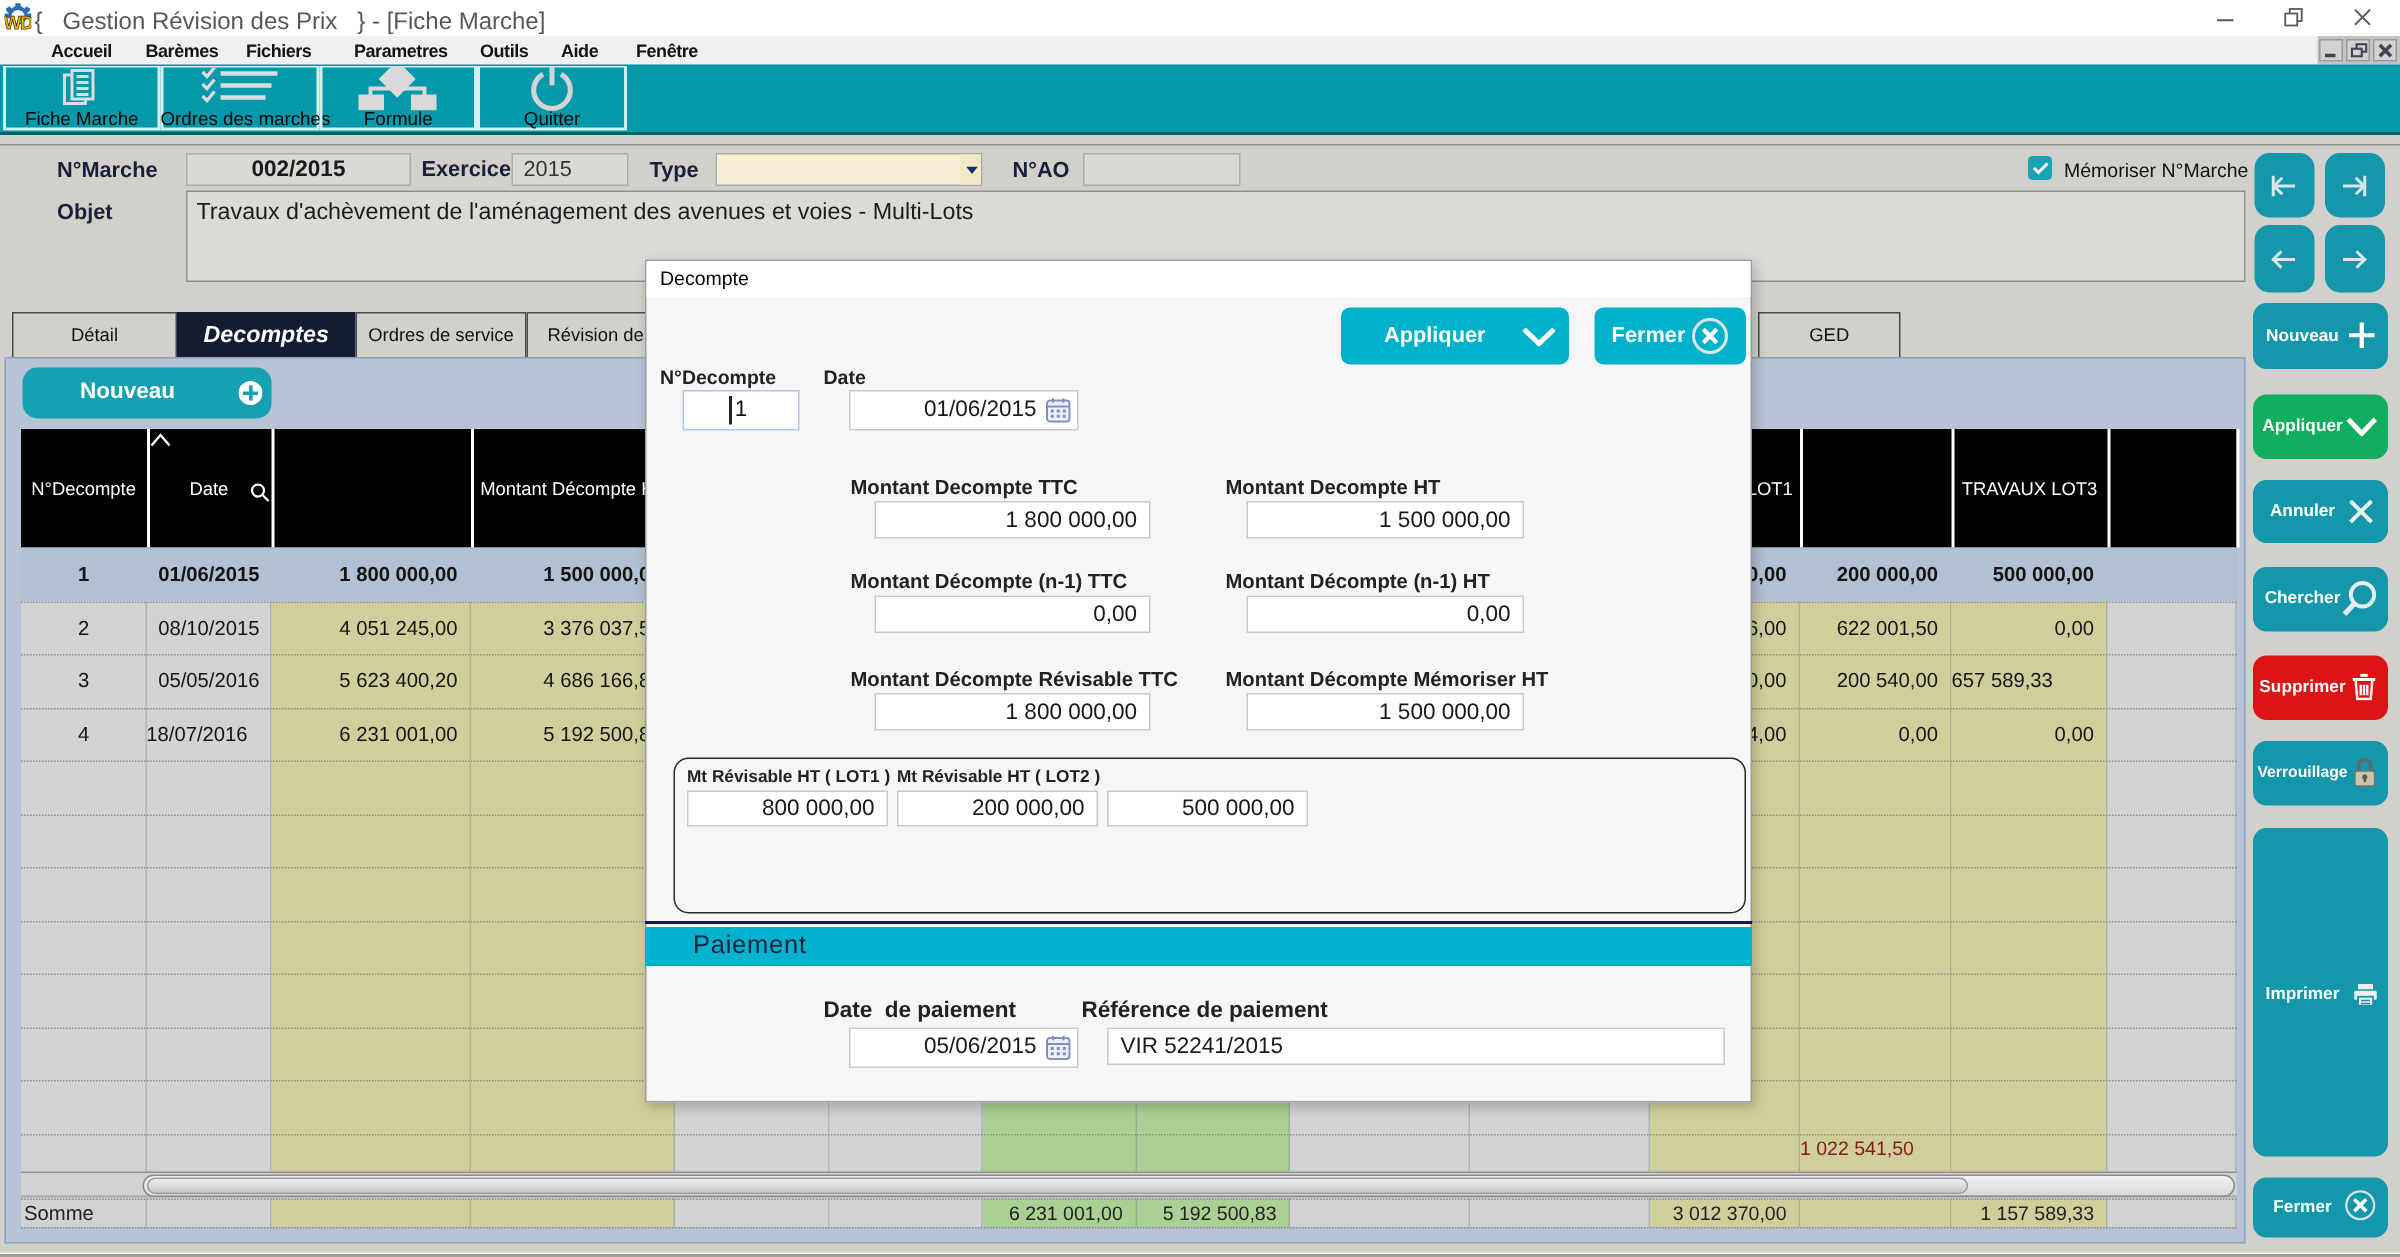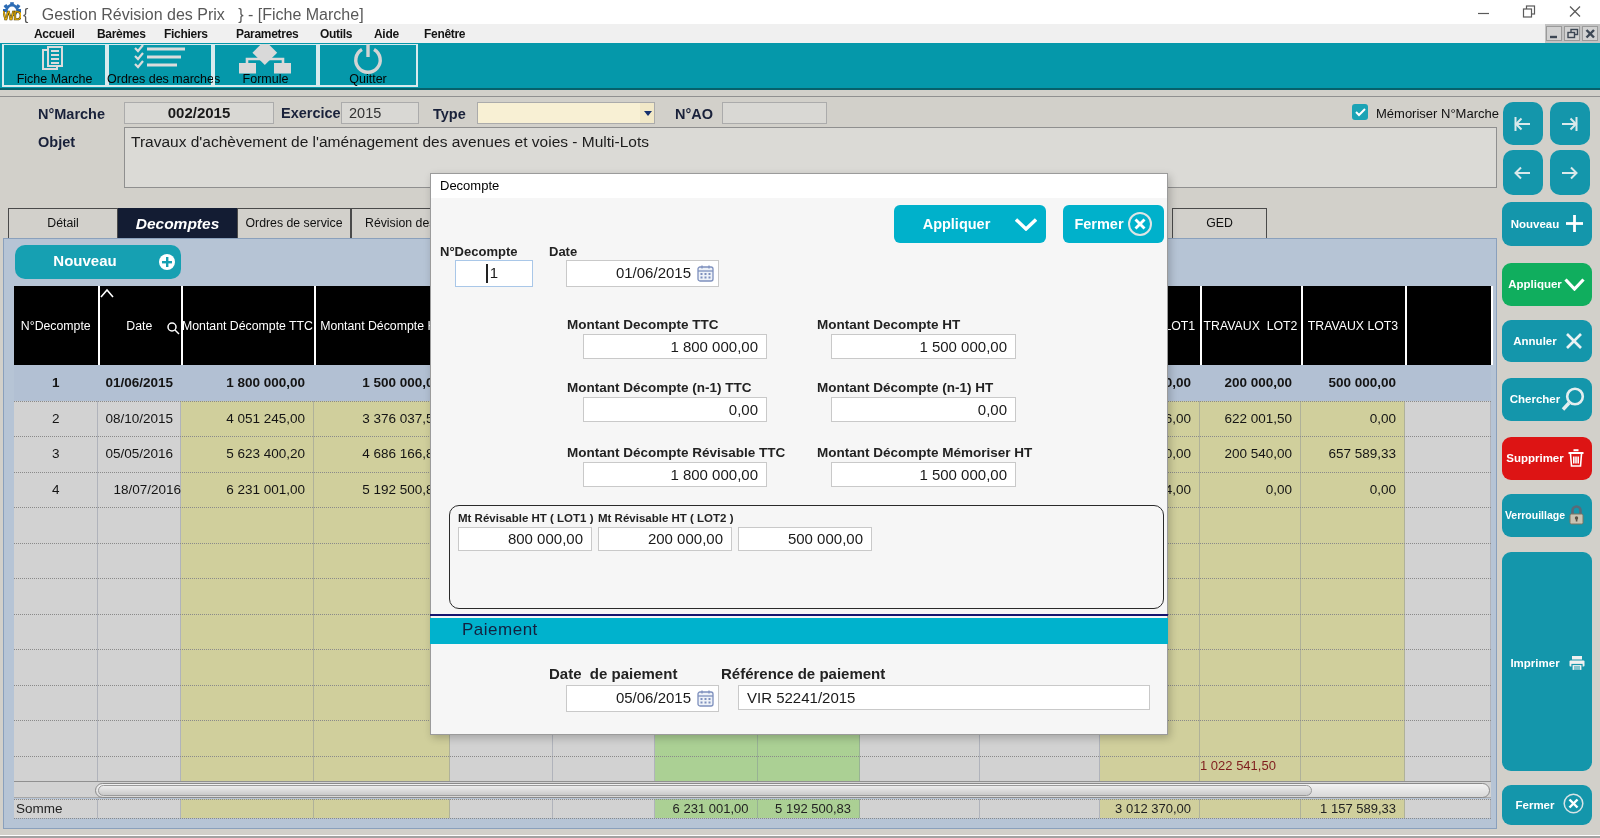--- a/index.html
+++ b/index.html
@@ -139,33 +139,31 @@
 <div class="a" style="left:980px;top:365px;width:120px;height:416px;background:#d2d2d2;border-right:1px solid rgba(120,130,150,.38)"></div>
 <div class="a" style="left:1100px;top:365px;width:100px;height:416px;background:#d0cf9c;border-right:1px solid rgba(120,130,150,.38)"></div>
 <div class="a" style="left:1200px;top:365px;width:101px;height:416px;background:#d0cf9c;border-right:1px solid rgba(120,130,150,.38)"></div>
 <div class="a" style="left:1301px;top:365px;width:104px;height:416px;background:#d0cf9c;border-right:1px solid rgba(120,130,150,.38)"></div>
 <div class="a" style="left:1405px;top:365px;width:86px;height:416px;background:#d2d2d2;border-right:1px solid rgba(120,130,150,.38)"></div>
 <div class="a" style="left:14px;top:286px;width:1477px;height:79px;background:#000"></div>
 <div class="a" style="left:14px;top:286px;width:83.5px;height:79px;color:#fff;font-size:12.3px;display:flex;align-items:center;justify-content:center;white-space:nowrap;overflow:visible">N°Decompte</div>
 <div class="a" style="left:97.5px;top:286px;width:2px;height:79px;background:#fff"></div>
 <div class="a" style="left:97.5px;top:286px;width:83.5px;height:79px;color:#fff;font-size:12.3px;display:flex;align-items:center;justify-content:center;white-space:nowrap;overflow:visible">Date</div>
 <div class="a" style="left:181.0px;top:286px;width:2px;height:79px;background:#fff"></div>
-<div class="a" style="left:181px;top:286px;width:133px;height:79px;color:#fff;font-size:12.3px;display:flex;align-items:center;justify-content:center;white-space:nowrap;overflow:visible">Montant Décompte TTC</div>
 <div class="a" style="left:314px;top:286px;width:2px;height:79px;background:#fff"></div>
 <div class="a" style="left:314px;top:286px;width:136px;height:79px;color:#fff;font-size:12.3px;display:flex;align-items:center;justify-content:center;white-space:nowrap;overflow:visible">Montant Décompte HT</div>
 <div class="a" style="left:450px;top:286px;width:2px;height:79px;background:#fff"></div>
 <div class="a" style="left:553px;top:286px;width:2px;height:79px;background:#fff"></div>
 <div class="a" style="left:655px;top:286px;width:2px;height:79px;background:#fff"></div>
 <div class="a" style="left:757.5px;top:286px;width:2px;height:79px;background:#fff"></div>
 <div class="a" style="left:860.0px;top:286px;width:2px;height:79px;background:#fff"></div>
 <div class="a" style="left:980px;top:286px;width:2px;height:79px;background:#fff"></div>
 <div class="a" style="left:1100px;top:286px;width:2px;height:79px;background:#fff"></div>
 <div class="a" style="left:1100px;top:286px;width:100px;height:79px;color:#fff;font-size:12.3px;display:flex;align-items:center;justify-content:center;white-space:nowrap;overflow:visible">TRAVAUX LOT1</div>
 <div class="a" style="left:1200px;top:286px;width:2px;height:79px;background:#fff"></div>
-<div class="a" style="left:1200px;top:286px;width:101px;height:79px;color:#fff;font-size:12.3px;display:flex;align-items:center;justify-content:center;white-space:nowrap;overflow:visible">TRAVAUX&nbsp; LOT2</div>
 <div class="a" style="left:1301px;top:286px;width:2px;height:79px;background:#fff"></div>
 <div class="a" style="left:1301px;top:286px;width:104px;height:79px;color:#fff;font-size:12.3px;display:flex;align-items:center;justify-content:center;white-space:nowrap;overflow:visible">TRAVAUX LOT3</div>
 <div class="a" style="left:1405px;top:286px;width:2px;height:79px;background:#fff"></div>
 <div class="a" style="left:1491px;top:286px;width:2px;height:79px;background:#fff"></div>
 <svg class="a" style="left:99px;top:288px" width="16" height="10" fill="none" stroke="#fff" stroke-width="1.6">
       <polyline points="2,9 8,2 14,9"></polyline>
     </svg>
 <svg class="a" style="left:166px;top:321px" width="14" height="14" fill="none" stroke="#fff" stroke-width="1.5">
       <circle cx="6" cy="6" r="4"></circle>
       <line x1="9" y1="9" x2="13" y2="13"></line>
@@ -195,23 +193,23 @@
 <div class="a" style="left:314px;top:400.5px;width:127px;height:35.5px;line-height:35.5px;text-align:right;font-size:13.5px;font-weight:normal;color:#141414">3 376 037,50</div>
 <div class="a" style="left:1100px;top:400.5px;width:91px;height:35.5px;line-height:35.5px;text-align:right;font-size:13.5px;font-weight:normal;color:#141414">1 790 346,00</div>
 <div class="a" style="left:1200px;top:400.5px;width:92px;height:35.5px;line-height:35.5px;text-align:right;font-size:13.5px;font-weight:normal;color:#141414">622 001,50</div>
 <div class="a" style="left:1301px;top:400.5px;width:95px;height:35.5px;line-height:35.5px;text-align:right;font-size:13.5px;font-weight:normal;color:#141414">0,00</div>
 <div class="a" style="left:14px;top:436.0px;width:83.5px;height:35.5px;line-height:35.5px;text-align:center;font-size:13.5px;font-weight:normal;color:#141414">3</div>
 <div class="a" style="left:97.5px;top:436.0px;width:83.5px;height:35.5px;line-height:35.5px;text-align:center;font-size:13.5px;font-weight:normal;color:#141414">05/05/2016</div>
 <div class="a" style="left:181px;top:436.0px;width:124px;height:35.5px;line-height:35.5px;text-align:right;font-size:13.5px;font-weight:normal;color:#141414">5 623 400,20</div>
 <div class="a" style="left:314px;top:436.0px;width:127px;height:35.5px;line-height:35.5px;text-align:right;font-size:13.5px;font-weight:normal;color:#141414">4 686 166,83</div>
 <div class="a" style="left:1100px;top:436.0px;width:91px;height:35.5px;line-height:35.5px;text-align:right;font-size:13.5px;font-weight:normal;color:#141414">2 154 240,00</div>
 <div class="a" style="left:1200px;top:436.0px;width:92px;height:35.5px;line-height:35.5px;text-align:right;font-size:13.5px;font-weight:normal;color:#141414">200 540,00</div>
-<div class="a" style="left:1301px;top:436.0px;width:95px;height:35.5px;line-height:35.5px;text-align:right;font-size:13.5px;font-weight:normal;color:#141414">657 589,33</div>
+<div class="a" style="left:1301px;top:436.0px;width:95px;height:35.5px;line-height:35.5px;font-size:13.5px;font-weight:normal;color:#141414">657 589,33</div>
 <div class="a" style="left:14px;top:471.5px;width:83.5px;height:35.5px;line-height:35.5px;text-align:center;font-size:13.5px;font-weight:normal;color:#141414">4</div>
-<div class="a" style="left:97.5px;top:471.5px;width:83.5px;height:35.5px;line-height:35.5px;text-align:right;font-size:13.5px;font-weight:normal;color:#141414">18/07/2016</div>
+<div class="a" style="left:97.5px;top:471.5px;width:83.5px;height:35.5px;line-height:35.5px;text-align:left;font-size:13.5px;font-weight:normal;color:#141414">18/07/2016</div>
 <div class="a" style="left:181px;top:471.5px;width:124px;height:35.5px;line-height:35.5px;text-align:right;font-size:13.5px;font-weight:normal;color:#141414">6 231 001,00</div>
 <div class="a" style="left:314px;top:471.5px;width:127px;height:35.5px;line-height:35.5px;text-align:right;font-size:13.5px;font-weight:normal;color:#141414">5 192 500,83</div>
 <div class="a" style="left:1100px;top:471.5px;width:91px;height:35.5px;line-height:35.5px;text-align:right;font-size:13.5px;font-weight:normal;color:#141414">1 010 024,00</div>
 <div class="a" style="left:1200px;top:471.5px;width:92px;height:35.5px;line-height:35.5px;text-align:right;font-size:13.5px;font-weight:normal;color:#141414">0,00</div>
 <div class="a" style="left:1301px;top:471.5px;width:95px;height:35.5px;line-height:35.5px;text-align:right;font-size:13.5px;font-weight:normal;color:#141414">0,00</div>
 <div class="a" style="left:14px;top:781px;width:1477px;height:17px;background:#d2d2d2;border-top:1px solid #909090;border-bottom:1px solid #a8a8a8"></div>
 <div class="a" style="left:95px;top:782.5px;width:1395px;height:15px;border-radius:8px;background:linear-gradient(#f2f2f2,#d8d8d8);border:1px solid #8a8a8a"></div>
 <div class="a" style="left:98px;top:784.5px;width:1214px;height:11px;border-radius:6px;background:linear-gradient(#ededed,#c9c9c9);border:1px solid #9a9a9a"></div>
 <div class="a" style="left:14px;top:799px;width:83.5px;height:19px;background:#d2d2d2;border-right:1px solid rgba(120,130,150,.38)"></div>
 <div class="a" style="left:97.5px;top:799px;width:83.5px;height:19px;background:#d2d2d2;border-right:1px solid rgba(120,130,150,.38)"></div>

